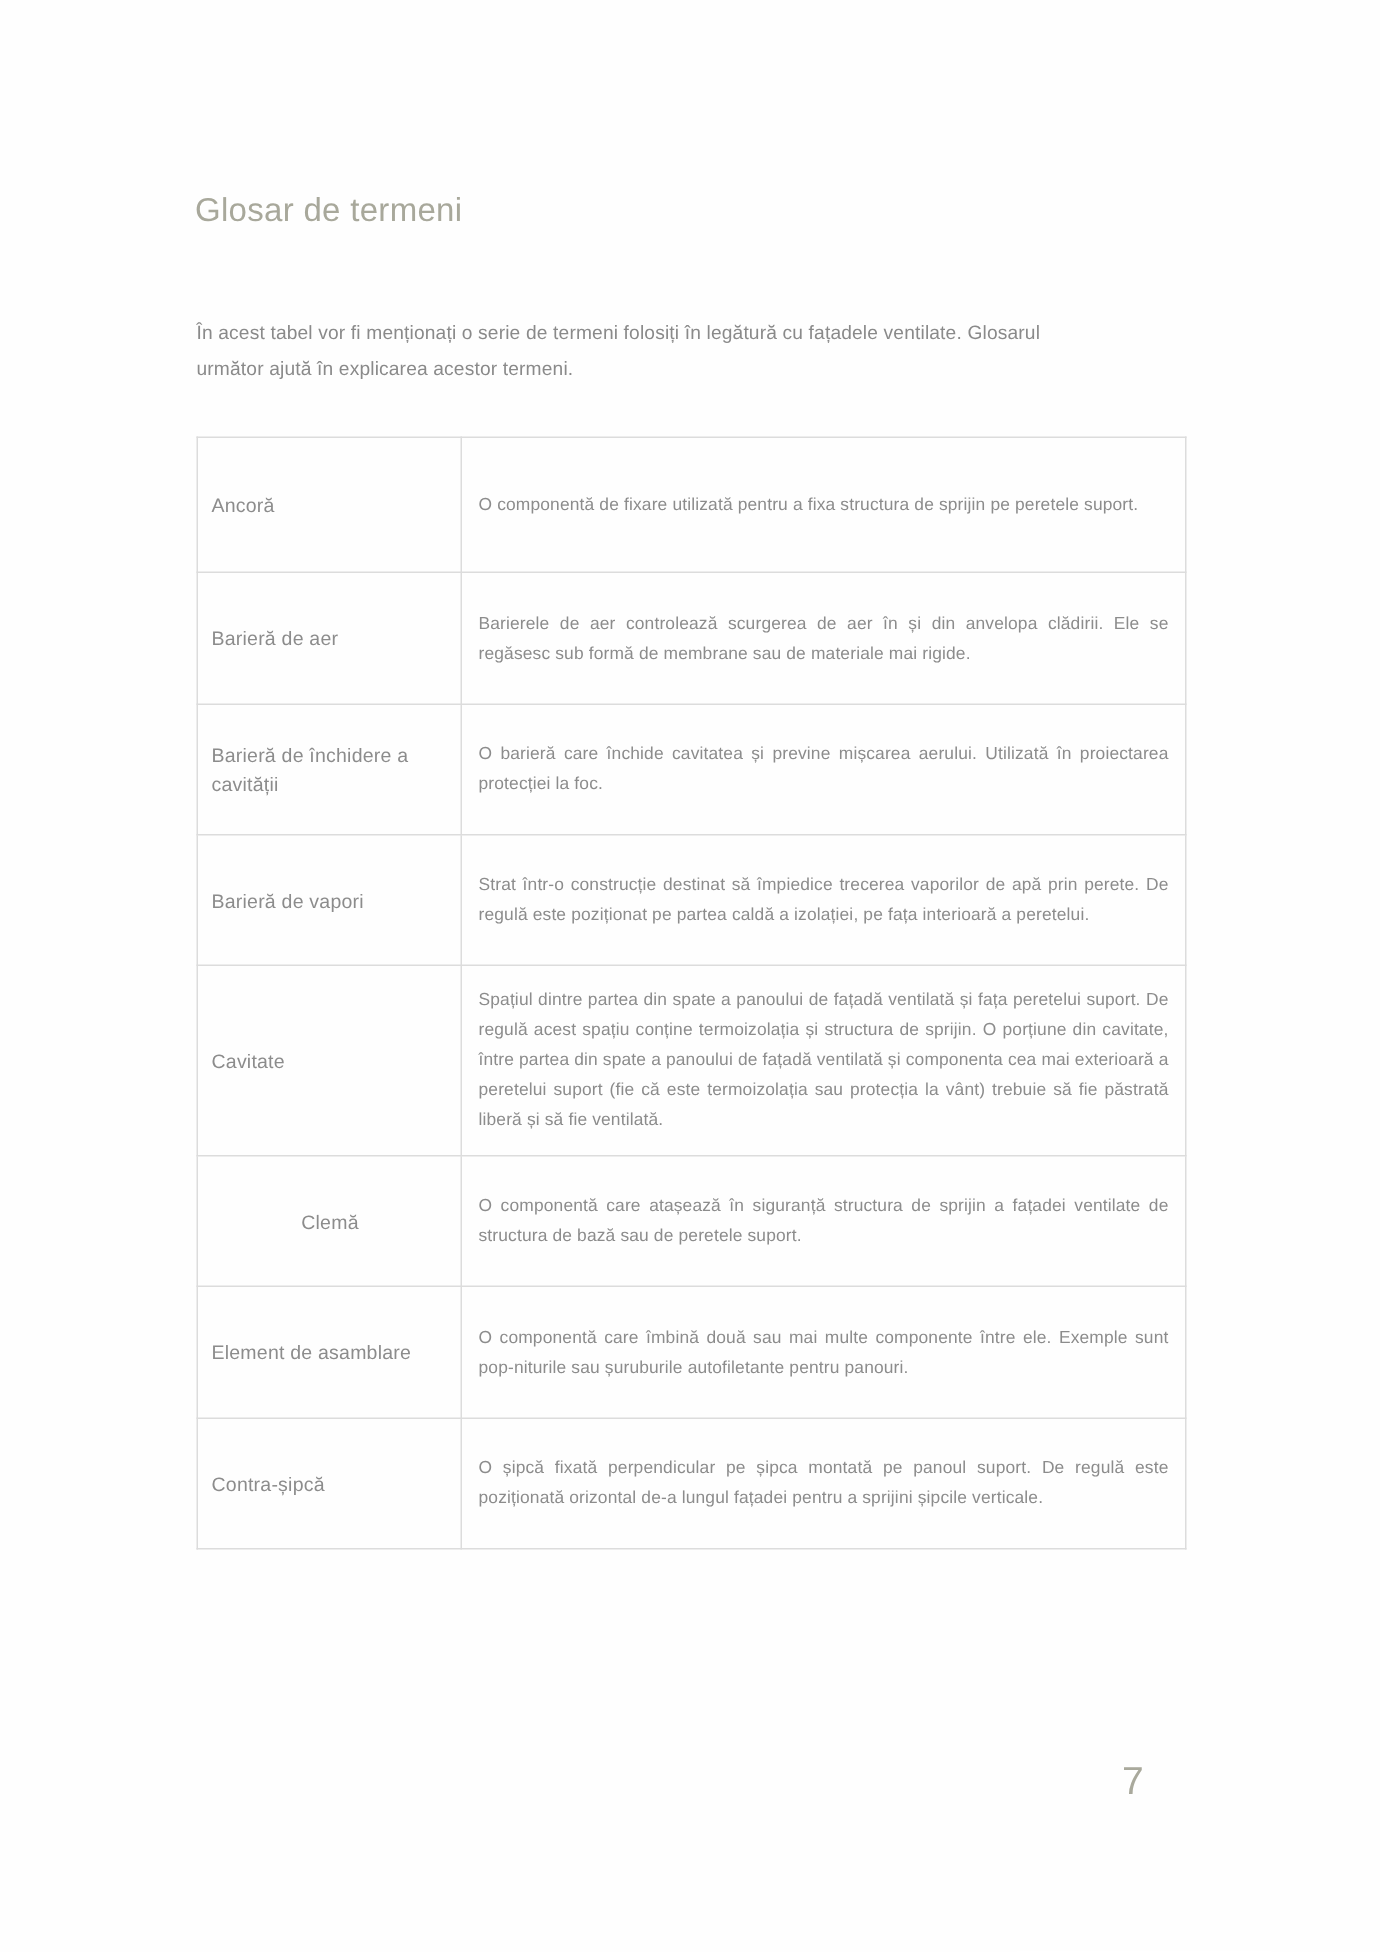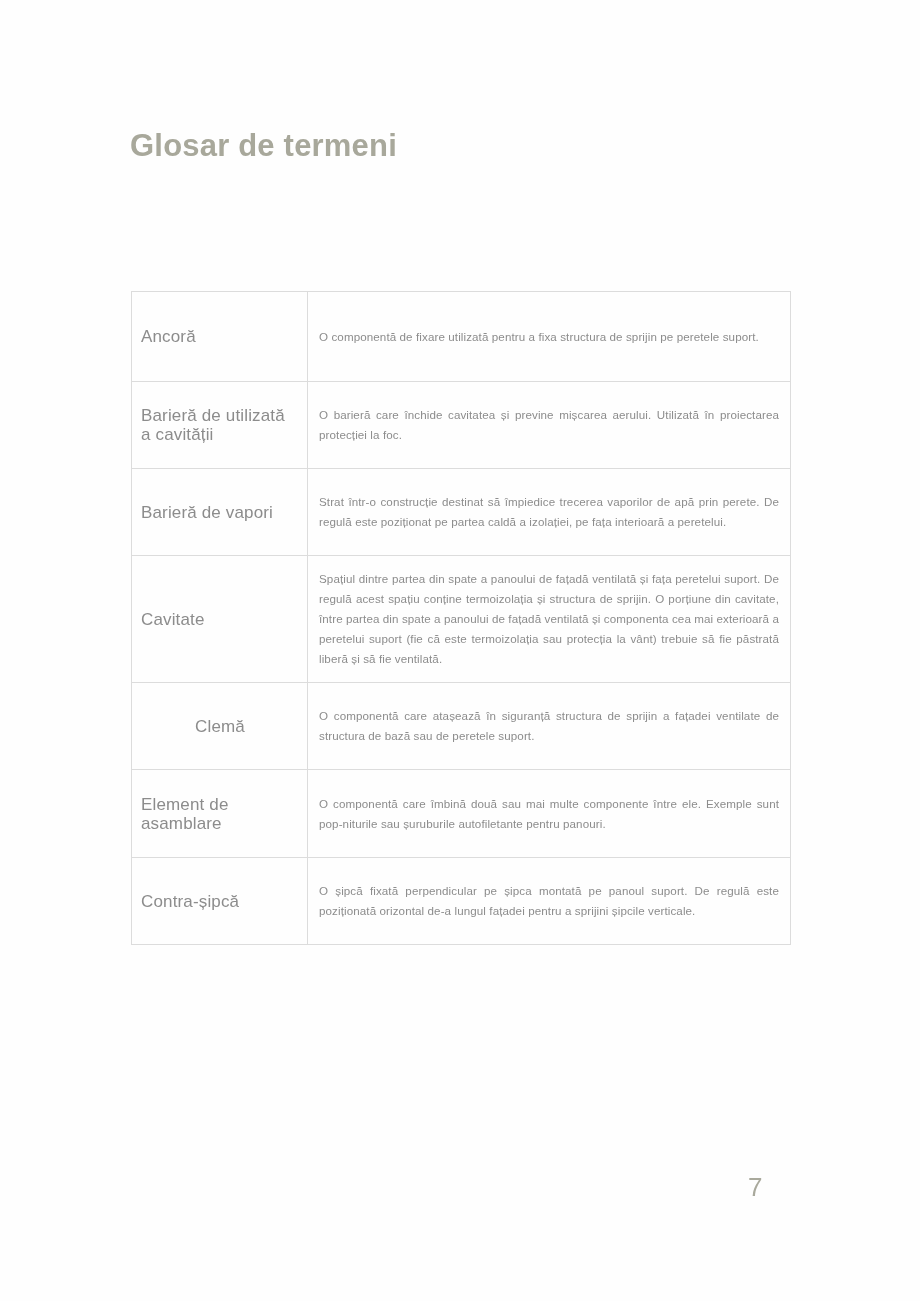--- a/index.html
+++ b/index.html
@@ -21,22 +21,22 @@
     position: absolute;
     inset: 0;
     background: #fefefe;
   }
 
   
   .page-title {
     position: absolute;
     left: 130px;
     top: 127px;
-    font-size: 31px;
-    font-weight: 700;
+    font-size: 22px;
+    font-weight: 400;
     letter-spacing: 0.2px;
     color: #a8a89b;
     margin: 0;
     line-height: 1.2;
     white-space: nowrap;
   }
 
   
   .intro {
     position: absolute;
@@ -61,21 +61,21 @@
     border: 1px solid #dcdcdc;
   }
   .glossary-table td {
     border: 1px solid #dcdcdc;
     vertical-align: middle;
     padding: 0;
   }
   .glossary-table tr td.term-cell {
     width: 176px;
     padding: 14px 8px 14px 9px;
-    font-size: 17px;
+    font-size: 13px;
     line-height: 19px;
     color: #8c8c8c;
     letter-spacing: 0.15px;
   }
   .glossary-table tr td.def-cell {
     width: 483px;
     padding: 13px 11px 13px 11px;
     font-size: 11.6px;
     line-height: 20px;
     color: #8c8c8c;
@@ -105,32 +105,37 @@
     letter-spacing: 0.5px;
   }
 </style>
 </head>
 <body>
 
 <div class="page">
 
   <h1 class="page-title">Glosar de termeni</h1>
 
+  <p class="intro">În acest tabel vor fi menționați o serie de termeni folosiți în legătură cu fațadele ventilate. Glosarul următor ajută în explicarea acestor termeni.</p>
 
   <table class="glossary-table">
     <tbody>
 
       <tr data-row="0">
         <td class="term-cell">Ancoră</td>
         <td class="def-cell">O componentă de fixare utilizată pentru a fixa structura de sprijin pe peretele suport.</td>
       </tr>
 
+      <tr data-row="1">
+        <td class="term-cell">Barieră de aer</td>
+        <td class="def-cell">Barierele de aer controlează scurgerea de aer în și din anvelopa clădirii. Ele se regăsesc sub formă de membrane sau de materiale mai rigide.</td>
+      </tr>
 
       <tr data-row="2">
-        <td class="term-cell">Barieră de utilizată a cavității</td>
+        <td class="term-cell">Barieră de închidere a cavității</td>
         <td class="def-cell">O barieră care închide cavitatea și previne mișcarea aerului. Utilizată în proiectarea protecției la foc.</td>
       </tr>
 
       <tr data-row="3">
         <td class="term-cell">Barieră de vapori</td>
         <td class="def-cell">Strat într-o construcție destinat să împiedice trecerea vaporilor de apă prin perete. De regulă este poziționat pe partea caldă a izolației, pe fața interioară a peretelui.</td>
       </tr>
 
       <tr data-row="4">
         <td class="term-cell">Cavitate</td>

